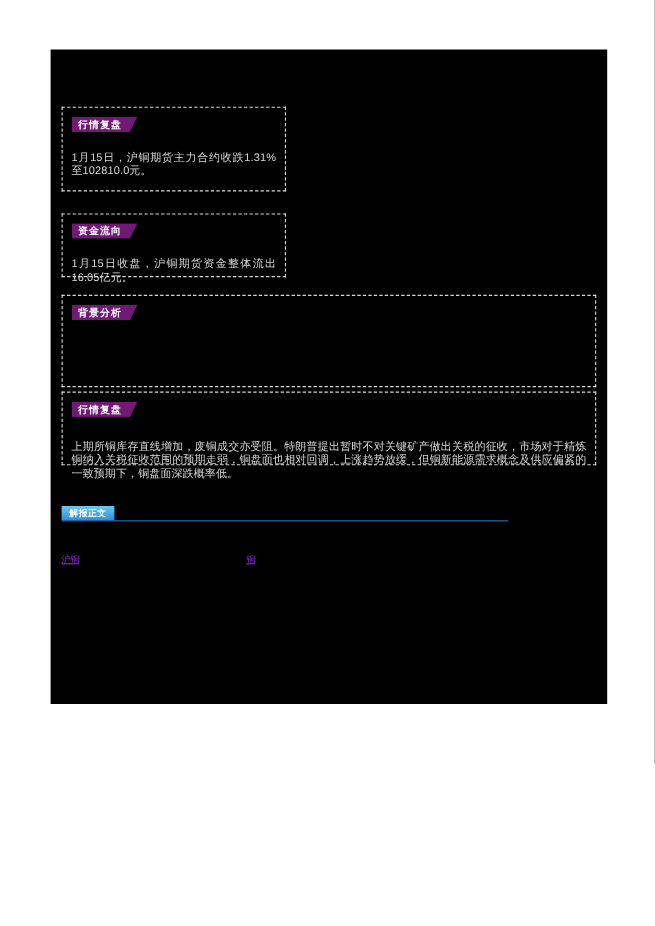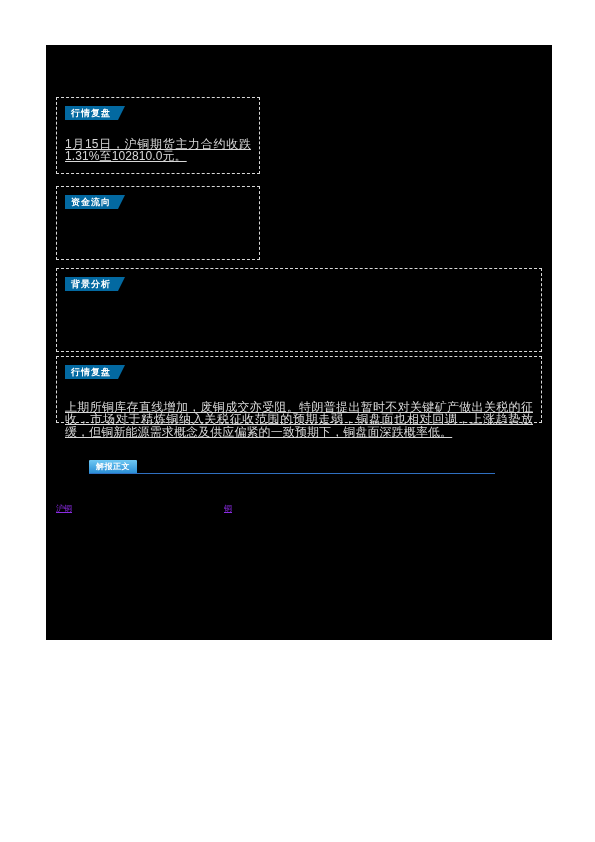--- a/index.html
+++ b/index.html
@@ -30,64 +30,62 @@
     position: absolute;
     border: 1px dashed #d9d9d9;
     background: #000000;
     box-sizing: border-box;
   }
 
   .block-narrow { left: 10px; width: 204px; }
   .block-wide   { left: 10px; width: 486px; padding-left: 31px; }
 
   .blk-1 { top: 52px;  height: 77px; }
-  .blk-2 { top: 141px; height: 74px; }
+  .blk-2 { top: 149px; height: 58px; }
   .blk-3 { top: 223px; height: 84px; }
   .blk-4 { top: 311px; height: 67px; }
 
   
   .badge {
     position: absolute;
     left: 8px;
     top: 8px;
     height: 14px;
     padding: 0 14px 0 6px;
-    background: #0369a1;
+    background: #701a75;
     color: #ffffff;
     font-size: 9px;
     line-height: 14px;
     letter-spacing: 1px;
     font-weight: bold;
     white-space: nowrap;
     -webkit-clip-path: polygon(0 0, 100% 0, calc(100% - 7px) 100%, 0 100%);
     clip-path: polygon(0 0, 100% 0, calc(100% - 7px) 100%, 0 100%);
   }
 
   .badge-body {
     position: absolute;
     left: 8px;
     right: 8px;
     color: #d8d8d8;
-    font-size: 12px;
+    font-size: 10px;
     line-height: 12.4px;
     letter-spacing: 0.1px;
     text-align: justify;
-    text-decoration: underline;
   }
   .body-narrow { top: 40px; }
   .body-wide   { top: 44px; }
 
   
   .tab-header {
     position: absolute;
     left: 10px;
     top: 415px;
     width: 486px;
     height: 20px;
-    margin-left: 33px;
   }
   .tab-chip {
     position: absolute;
     left: 0;
     top: 0;
     height: 13px;
     padding: 0 7px;
     background: linear-gradient(to bottom, #6fc8f3 0%, #2b8fd6 100%);
     color: #ffffff;
     font-size: 8px;
@@ -132,20 +130,21 @@
 
 <div class="page-canvas">
 
   <div class="report-block block-narrow blk-1">
     <div class="badge">行情复盘</div>
     <div class="badge-body body-narrow">1月15日，沪铜期货主力合约收跌1.31%至102810.0元。</div>
   </div>
 
   <div class="report-block block-narrow blk-2">
     <div class="badge">资金流向</div>
+    <div class="badge-body body-narrow">1月15日收盘，沪铜期货资金整体流出16.05亿元。</div>
   </div>
 
   <div class="report-block block-wide blk-3">
     <div class="badge">背景分析</div>
   </div>
 
   <div class="report-block block-wide blk-4">
     <div class="badge">行情复盘</div>
     <div class="badge-body body-wide">上期所铜库存直线增加，废铜成交亦受阻。特朗普提出暂时不对关键矿产做出关税的征收，市场对于精炼铜纳入关税征收范围的预期走弱，铜盘面也相对回调，上涨趋势放缓，但铜新能源需求概念及供应偏紧的一致预期下，铜盘面深跌概率低。</div>
   </div>

